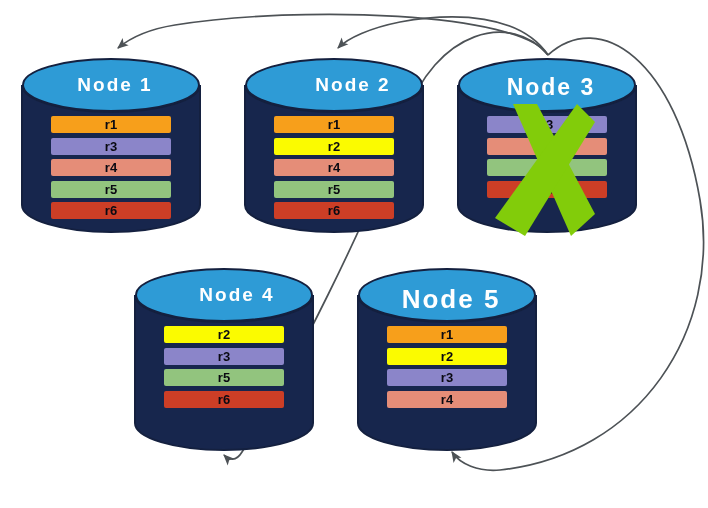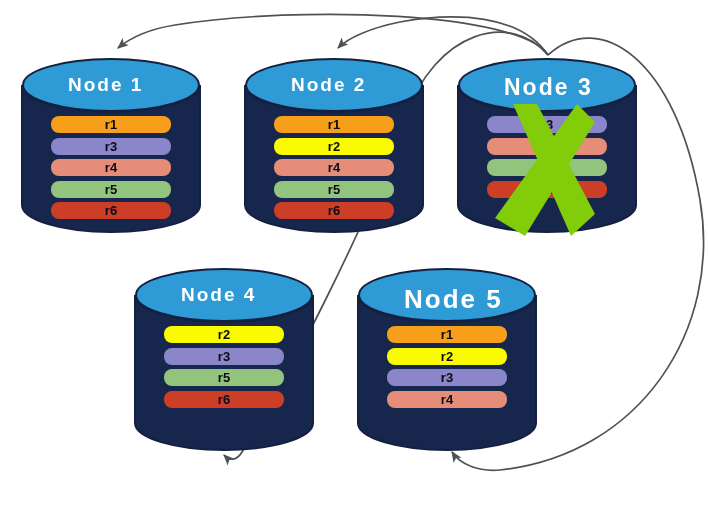--- a/index.html
+++ b/index.html
@@ -34,38 +34,37 @@
     z-index: 10;
   }
   .node svg.cyl {
     position: absolute;
     left: 0;
     top: 0;
     overflow: visible;
   }
   .node-label {
     position: absolute;
-    left: 10px;
+    left: 4px;
     width: 100%;
-    text-align: left;
+    text-align: center;
     color: #ffffff;
     font-weight: bold;
     letter-spacing: 2px;
     font-family: "Liberation Sans", sans-serif;
     pointer-events: none;
     z-index: 3;
-    padding-left: 36px;
   }
   .bars {
     position: absolute;
     z-index: 2;
   }
   .bar {
     position: absolute;
-    border-radius: 8px;
+    border-radius: 2px;
     text-align: center;
     font-weight: bold;
     color: #0a0a12;
     font-family: "Liberation Sans", sans-serif;
     line-height: 1;
     display: flex;
     align-items: center;
     justify-content: center;
   }
   .xmark {

